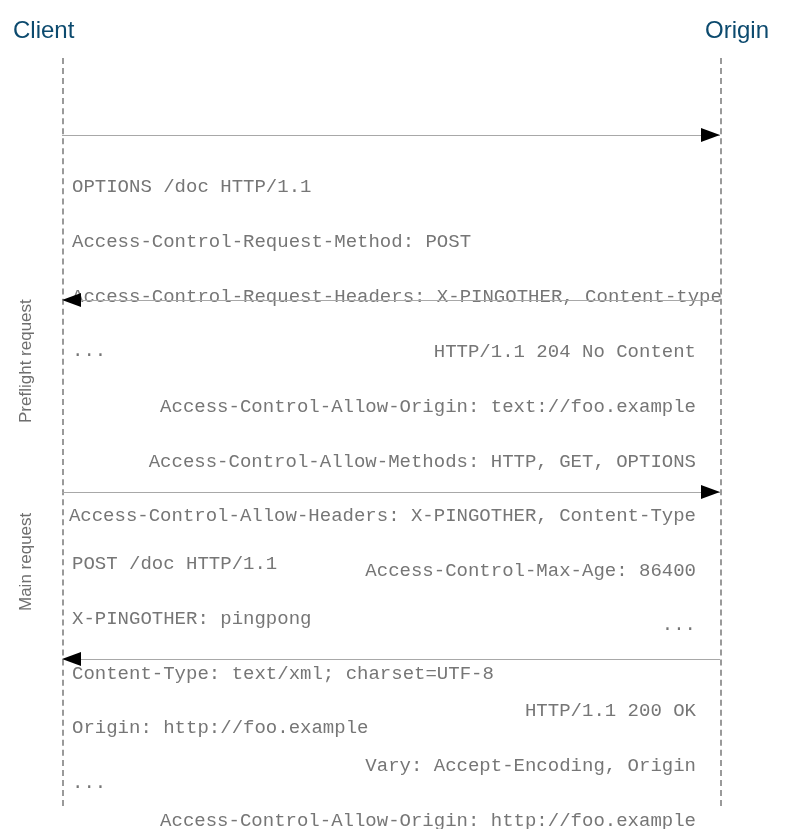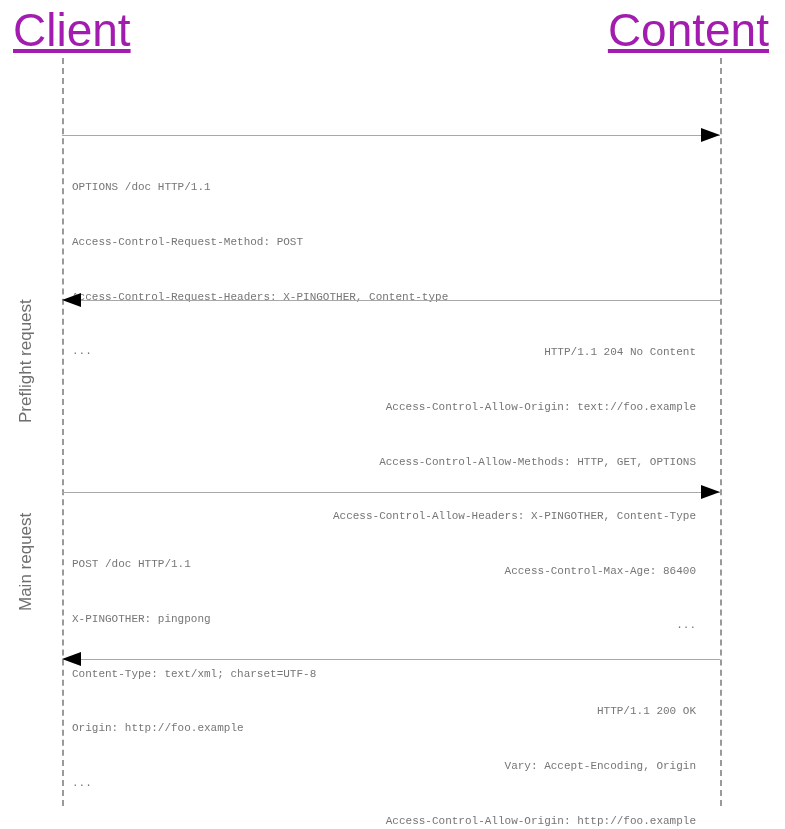--- a/index.html
+++ b/index.html
@@ -16,25 +16,24 @@
     width: 785px;
     height: 829px;
     background: #ffffff;
     overflow: hidden;
   }
 
   
   .actor-label {
     position: absolute;
     font-family: "Liberation Sans", sans-serif;
-    font-size: 46px;
+    font-size: 24px;
     line-height: 34px;
-    color: #a21caf;
+    color: #0c4a6e;
     white-space: nowrap;
-    text-decoration: underline;
   }
   #actor-client { left: 13px; top: 13px; }
   #actor-server { right: 16px; top: 13px; }
 
   
   .lifeline {
     position: absolute;
     top: 58px;
     height: 748px;
     width: 0;
@@ -85,21 +84,21 @@
   }
   .arrowhead.left {
     left: 0;
     border-right: 19px solid #000000;
   }
 
   
   .http-block {
     position: absolute;
     font-family: "Liberation Mono", monospace;
-    font-size: 11px;
+    font-size: 19px;
     line-height: 18.2px;
     color: #767676;
     white-space: pre;
   }
   .http-block.left-aligned {
     left: 72px;
     text-align: left;
   }
   .http-block.right-aligned {
     left: 48px;
@@ -112,21 +111,21 @@
   #block-preflight-response { top: 307px; }
   #block-main-request       { top: 519px; }
   #block-main-response      { top: 666px; }
 </style>
 </head>
 <body>
 
 <div id="diagram">
 
   <div id="actor-client" class="actor-label">Client</div>
-  <div id="actor-server" class="actor-label">Content</div>
+  <div id="actor-server" class="actor-label">Origin</div>
 
   <div id="lifeline-client" class="lifeline"></div>
   <div id="lifeline-server" class="lifeline"></div>
 
   <div id="phase-preflight" class="phase-label">Preflight request</div>
   <div id="phase-main" class="phase-label">Main request</div>
 
   <div class="message" style="top:135px;">
     <div class="msg-line"></div>
     <div class="arrowhead right"></div>

